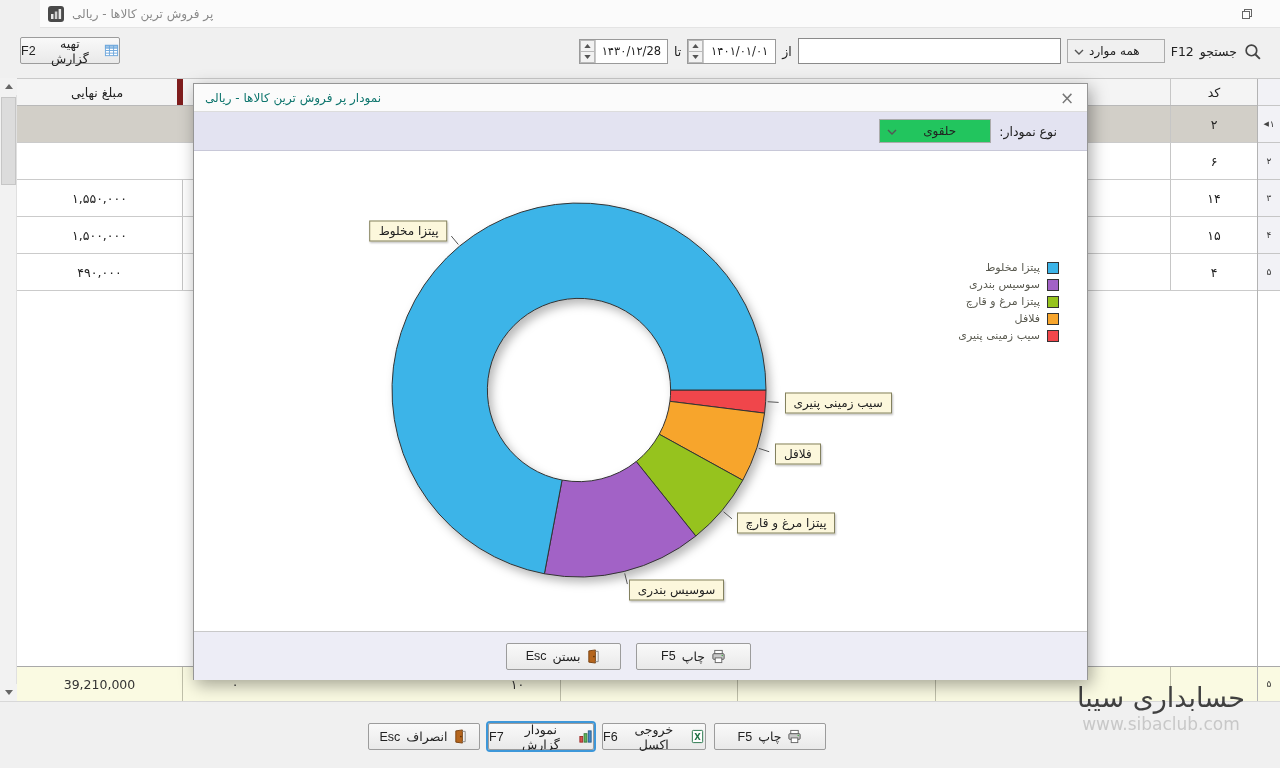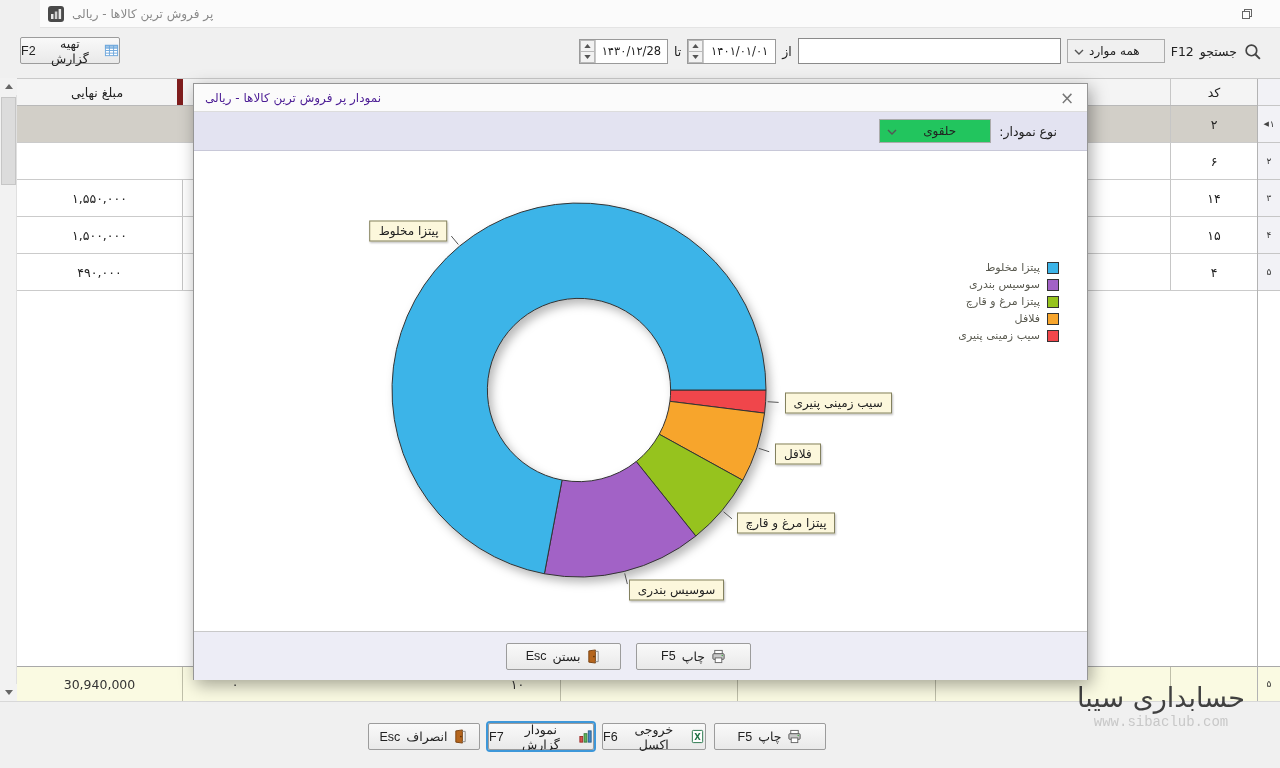--- a/index.html
+++ b/index.html
@@ -53,42 +53,42 @@
   .vline { position:absolute; top:0; width:1px; height:34px; background:#BFBFA9; }
 
   
   .vscroll { position:absolute; left:0; top:78px; width:17px; height:623px; background:#F2F2F2; border-right:1px solid #E0E0E0; }
   .scroll-btn { position:absolute; left:0; width:17px; height:17px; background:#F2F2F2; display:flex; align-items:center; justify-content:center; }
   .scroll-thumb { position:absolute; left:1px; top:19px; width:15px; height:88px; background:#DCDCDC; border:1px solid #C6C6C6; }
 
   
   .dialog { position:absolute; left:193px; top:83px; width:895px; height:597px; background:#fff; border:1px solid #969696; box-shadow:3px 5px 16px rgba(0,0,0,0.35); z-index:20; }
   .dlg-head { position:relative; height:28px; background:#FBFBFB; border-bottom:1px solid #DCDCDC; }
-  .dlg-title { position:absolute; left:11px; top:0; height:16px; line-height:28px; font-size:12px; color:#4c1d95; direction:rtl; }
+  .dlg-title { position:absolute; left:11px; top:0; height:16px; line-height:28px; font-size:12px; color:#0f766e; direction:rtl; }
   .dlg-close { position:absolute; right:9px; top:3px; width:22px; height:22px; display:flex; align-items:center; justify-content:center; font-size:17px; color:#777; }
   .typerow { position:relative; height:39px; background:#E3E3F1; border-bottom:1px solid #C8C8D8; display:flex; align-items:center; direction:rtl; padding-right:30px; gap:8px; }
   .typerow .lbl { font-size:12.5px; }
   .type-combo { width:112px; height:24px; background:#22c55e; border:1px solid #ABABAB; display:flex; align-items:center; direction:rtl; padding:0 8px 0 7px; font-size:12px; }
   .type-combo .cval { flex:1; text-align:center; }
   .chartarea { position:relative; width:893px; height:480px; background:#fff; overflow:hidden; }
   .donut-svg { position:absolute; left:0; top:0; filter:drop-shadow(4px 5px 5px rgba(0,0,0,0.28)); }
   .slice-label { position:absolute; background:#FCF7DC; border:1px solid #83815F; padding:2px 8px 3px; font-size:12px; color:#222; white-space:nowrap; box-shadow:1px 1px 2px rgba(0,0,0,0.25); direction:rtl; }
   .legend { position:absolute; right:28px; top:110px; display:flex; flex-direction:column; gap:4px; direction:rtl; }
   .legend-item { display:flex; align-items:center; gap:7px; font-size:11px; color:#5a5a50; }
   .legend-swatch { width:12px; height:12px; border:1px solid #333; flex:0 0 auto; }
   .dlg-footer { position:relative; height:49px; background:#EDEDF6; border-top:1px solid #C9C9C9; display:flex; align-items:center; justify-content:center; gap:15px; direction:rtl; transform:none; }
   .dlg-footer .btn { width:115px; transform:translateX(-12px); }
 
   
   .bottombar { position:absolute; left:0; top:701px; width:1280px; height:67px; background:#F0F0F0; border-top:1px solid #D8D8D8; }
   .bottom-buttons { position:absolute; left:0; top:21px; width:1280px; display:flex; justify-content:center; gap:8px; direction:rtl; transform:translateX(-43px); }
   .btn-focused { outline:2px solid #3D97D9; outline-offset:0; }
   .brand { position:absolute; top:683px; right:10px; width:218px; text-align:center; z-index:6; }
   .brand-name { font-size:27px; color:#404040; direction:rtl; line-height:1.1; }
-  .brand-url { font-size:14px; color:#C8C8C8; margin-top:1px;font-family:Liberation Mono, monospace; }
+  .brand-url { font-size:17px; color:#C8C8C8; margin-top:1px; }
 </style>
 </head>
 <body>
 
 <div class="titlebar">
   <span class="app-icon">
     <svg width="16" height="16" viewBox="0 0 16 16">
         <rect width="16" height="16" rx="3" fill="#4a4a4a"></rect>
         <rect x="3" y="8" width="2.5" height="5" fill="#e8e8e8"></rect>
         <rect x="6.8" y="5.5" width="2.5" height="7.5" fill="#cfcfcf"></rect>
@@ -202,21 +202,21 @@
   <div class="grow" style="top:138px">
     <div class="gcell gc-amount">۱,۵۰۰,۰۰۰</div>
     <div class="gcell gc-code">۱۵</div>
   </div>
   <div class="grow" style="top:175px">
     <div class="gcell gc-amount">۴۹۰,۰۰۰</div>
     <div class="gcell gc-code">۴</div>
   </div>
 
   <div class="totalrow">
-    <div class="tcell" style="left:0;width:166px;border-right:1px solid #BFBFA9;">30,940,000</div>
+    <div class="tcell" style="left:0;width:166px;border-right:1px solid #BFBFA9;">39,210,000</div>
     <div class="tcell" style="left:188px;width:60px;">۰</div>
     <div class="tcell" style="left:473px;width:55px;">۱۰</div>
     <span class="vline" style="left:543px"></span>
     <span class="vline" style="left:720px"></span>
     <span class="vline" style="left:918px"></span>
     <span class="vline" style="left:1153px"></span>
   </div>
 
   <div class="strip">
     <div class="scell" style="top:0;height:27px;"></div>

